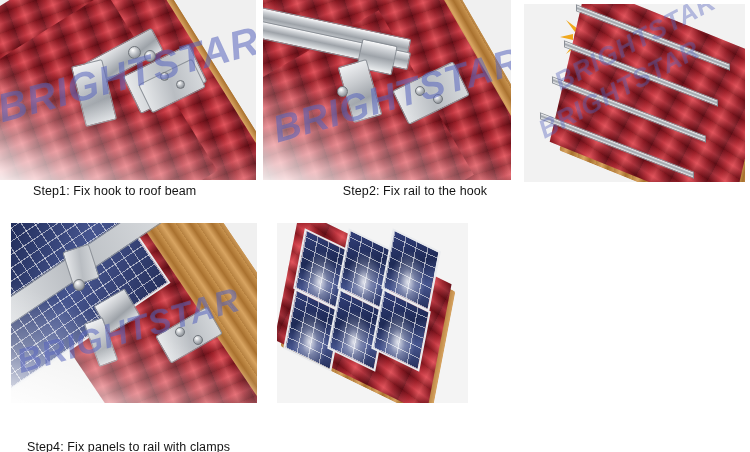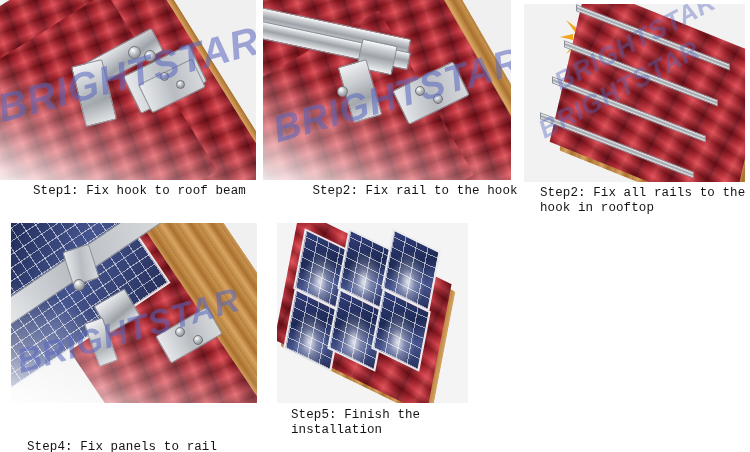--- a/index.html
+++ b/index.html
@@ -28,21 +28,21 @@
     position: absolute;
   }
   .photo {
     position: relative;
     overflow: hidden;
     background: #f0f0f0;
     border: 0;
   }
   .caption {
     position: absolute;
-    font-family: Liberation Mono, monospace;
+    font-family: Liberation Sans, sans-serif;
     font-size: 12.5px;
     line-height: 15px;
     color: #141414;
     letter-spacing: 0.1px;
     white-space: pre-line;
   }
 
   
   #fig-1 { left: 0px;   top: 0px; }
   #fig-1 .photo { width: 256px; height: 180px; }
@@ -239,21 +239,20 @@
         <div class="roof-red ridges" style="left:44px; top:10px; width:182px; height:172px; transform: skewY(22deg) skewX(-12deg);"></div>
 
         <div class="metal rail" style="left:52px; top:30px; width:152px; height:5px; transform: skewY(22deg) rotate(-1deg);"></div>
         <div class="metal rail" style="left:40px; top:66px; width:152px; height:5px; transform: skewY(22deg) rotate(-1deg);"></div>
         <div class="metal rail" style="left:28px; top:102px; width:152px; height:5px; transform: skewY(22deg) rotate(-1deg);"></div>
         <div class="metal rail" style="left:16px; top:138px; width:152px; height:5px; transform: skewY(22deg) rotate(-1deg);"></div>
         <div class="watermark w3">BRIGHTSTAR</div>
         <div class="watermark w3b">BRIGHTSTAR</div>
       </div>
     </div>
-    <div class="caption">Step2: Fix all rails to the hook in rooftop</div>
   </div>
 
   <div class="figure" id="fig-4">
     <div class="photo">
       <div class="scene">
 
         <div class="wood" style="left:150px; top:-40px; width:130px; height:320px; transform: rotate(-34deg);"></div>
         <div class="wood dark" style="left:176px; top:-10px; width:22px; height:300px; transform: rotate(-34deg);"></div>
 
         <div class="roof-red ridges" style="left:60px; top:-40px; width:130px; height:300px; transform: rotate(-34deg);"></div>
@@ -283,16 +282,15 @@
         <div class="roof-red ridges" style="left:10px; top:18px; width:152px; height:142px; transform: skewY(26deg) skewX(-10deg);"></div>
 
         <div class="pv shiny" style="left:22px; top:14px; width:44px; height:62px; transform: skewY(26deg) skewX(-10deg);"></div>
         <div class="pv shiny" style="left:66px; top:14px; width:44px; height:62px; transform: skewY(26deg) skewX(-10deg);"></div>
         <div class="pv shiny" style="left:110px; top:14px; width:44px; height:62px; transform: skewY(26deg) skewX(-10deg);"></div>
         <div class="pv shiny" style="left:12px; top:74px; width:44px; height:62px; transform: skewY(26deg) skewX(-10deg);"></div>
         <div class="pv shiny" style="left:56px; top:74px; width:44px; height:62px; transform: skewY(26deg) skewX(-10deg);"></div>
         <div class="pv shiny" style="left:100px; top:74px; width:44px; height:62px; transform: skewY(26deg) skewX(-10deg);"></div>
       </div>
     </div>
-    <div class="caption">Step5: Finish the installation</div>
   </div>
 
 </div>
 
 </body></html>

